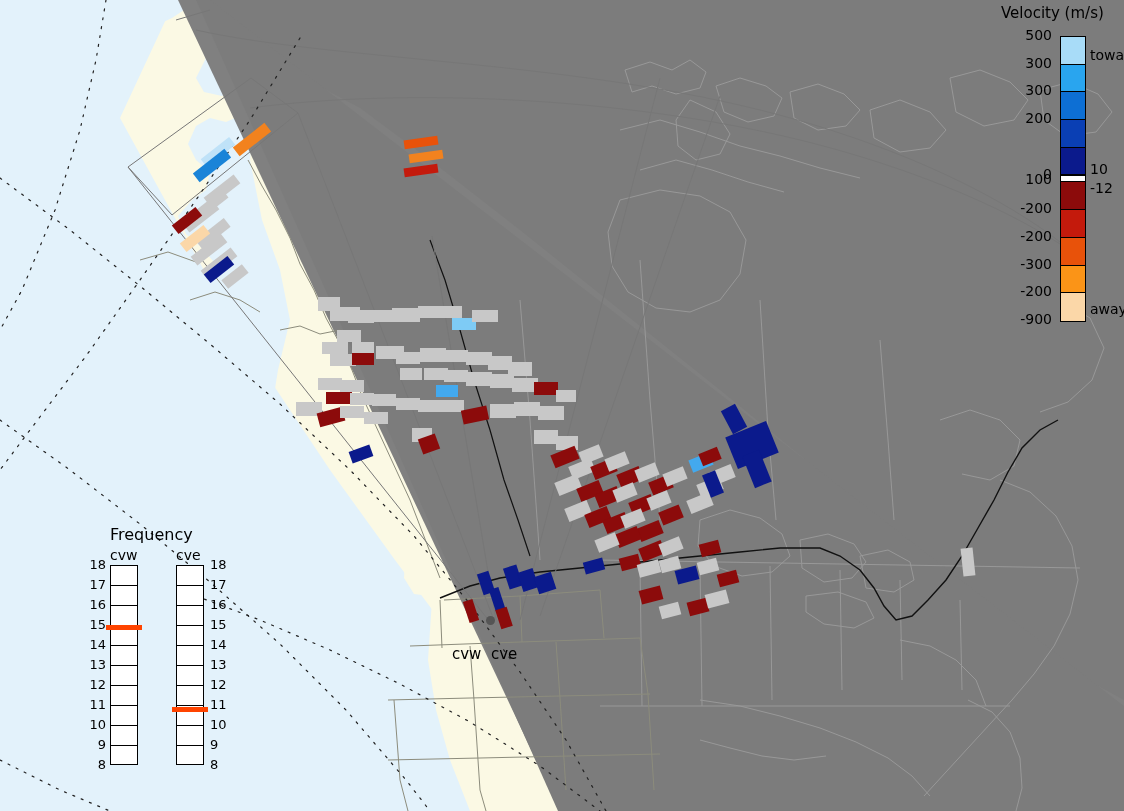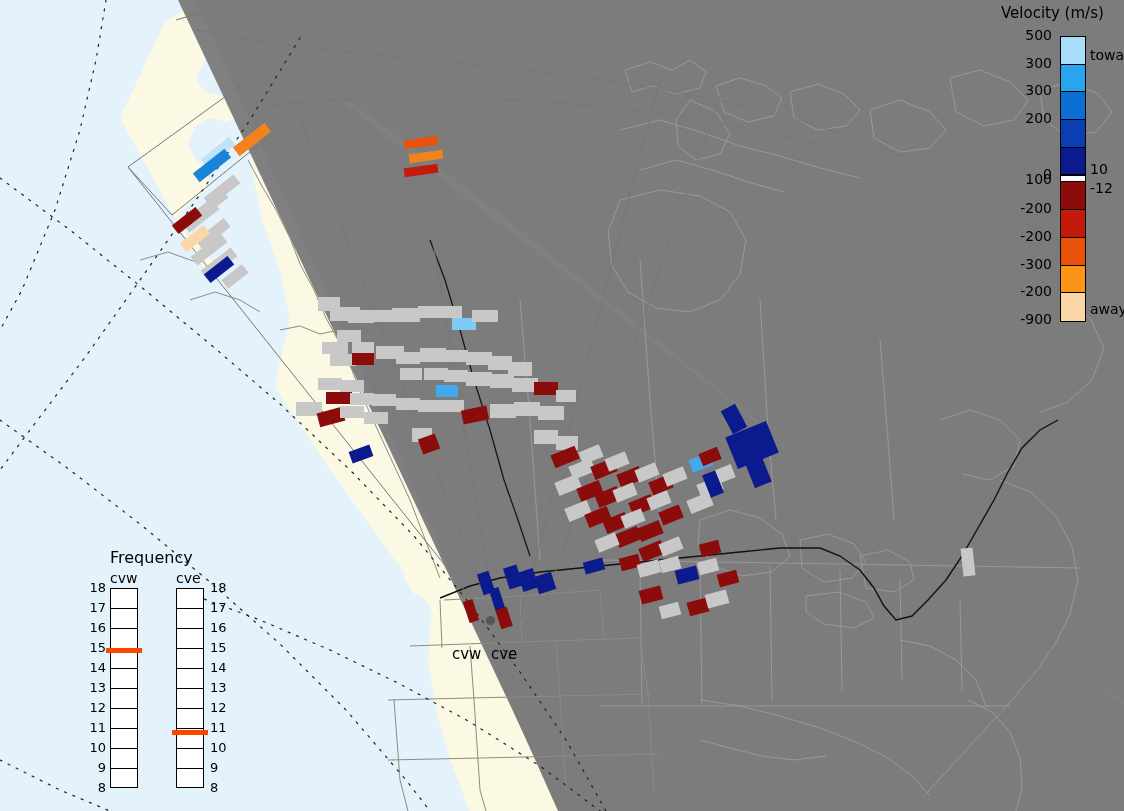--- a/index.html
+++ b/index.html
@@ -59,21 +59,21 @@
   }
   .cb-side{
     position:absolute;
     font-size:14px;color:#000;
     white-space:nowrap;
     z-index:41;
   }
 
   
   #freq{
-    position:absolute;left:88px;top:548px;width:170px;height:240px;z-index:40;
+    position:absolute;left:88px;top:525px;width:170px;height:240px;z-index:40;
   }
   #freq-title{
     position:absolute;left:22px;top:0px;font-size:16px;color:#000;white-space:nowrap;
   }
   .freq-col-label{
     position:absolute;top:22px;font-size:14px;color:#000;
   }
   .freq-bar{
     position:absolute;top:40px;
     width:28px;height:200px;

